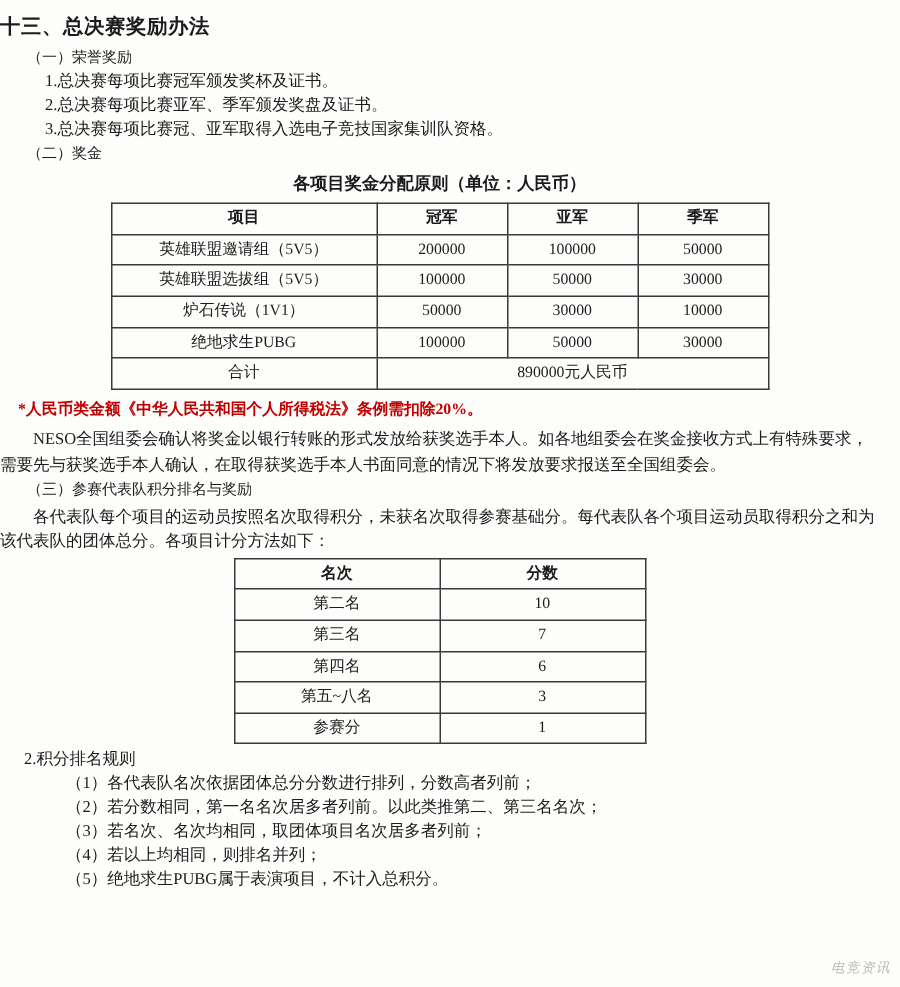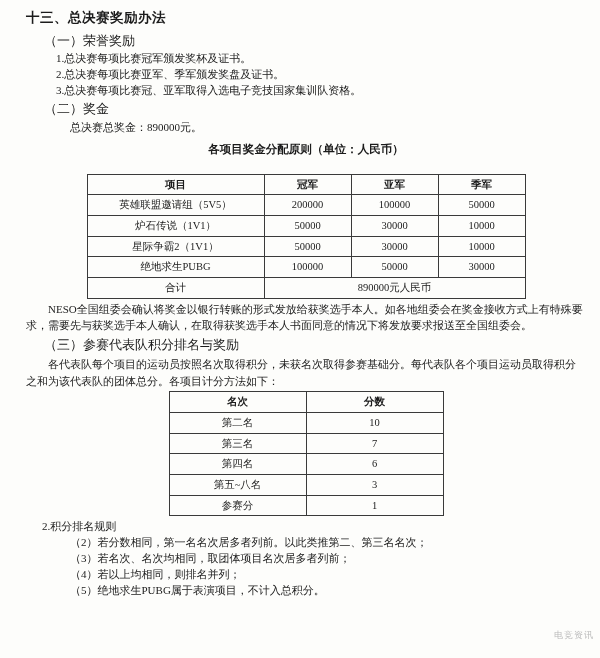--- a/index.html
+++ b/index.html
@@ -10,45 +10,45 @@
     width: 600px;
     height: 658px;
     background: #fdfdfb;
     font-family: "Liberation Serif", "DejaVu Serif", serif;
     color: #1b1b1b;
     font-size: 11px;
     line-height: 1.45;
     overflow: hidden;
   }
   .page {
-    padding: 6px 14px 0 26px;
+    padding: 6px 14px 0 0;
     box-sizing: border-box;
     width: 600px;
     height: 658px;
     position: relative;
   }
   .h1 {
     font-size: 13.5px;
     font-weight: bold;
     letter-spacing: 0.5px;
     margin: 2px 0 4px 0;
   }
   .h2 {
-    font-size: 13px;
+    font-size: 10px;
     margin: 1px 0 1px 18px;
   }
   .li {
     margin: 0 0 0 30px;
     font-size: 11px;
   }
   .tbl-title {
     text-align: center;
     font-weight: bold;
     font-size: 11.5px;
-    margin: 5px 0 16px 0;
+    margin: 5px 0 3px 0;
   }
   table.grid {
     border-collapse: collapse;
     margin: 0 auto;
     font-size: 10.5px;
   }
   table.grid td, table.grid th {
     border: 1px solid #3a3a3a;
     padding: 3px 4px;
     text-align: center;
@@ -93,87 +93,88 @@
     margin-left: 16px;
     font-size: 11px;
   }
   .rules-sub {
     margin-left: 44px;
     font-size: 11px;
   }
   .watermark {
     position: absolute;
     right: 6px;
-    bottom: 16px;
+    bottom: 6px;
     font-size: 9px;
     color: #b9b9b9;
     letter-spacing: 1px;
+    font-style: italic;
   }
   .spacer-sm { height: 3px; }
 </style>
 </head>
 <body>
 
 <div class="page">
 
   <div class="h1">十三、总决赛奖励办法</div>
 
   <div class="h2">（一）荣誉奖励</div>
 
   <div class="li">1.总决赛每项比赛冠军颁发奖杯及证书。</div>
   <div class="li">2.总决赛每项比赛亚军、季军颁发奖盘及证书。</div>
   <div class="li">3.总决赛每项比赛冠、亚军取得入选电子竞技国家集训队资格。</div>
 
   <div class="h2">（二）奖金</div>
 
-  <div class="sum-line">总决赛总奖金：890000元。</div>
 
   <div class="tbl-title">各项目奖金分配原则（单位：人民币）</div>
 
   <table class="grid prize-table">
     <thead>
       <tr>
         <td>项目</td>
         <td>冠军</td>
         <td>亚军</td>
         <td>季军</td>
       </tr>
     </thead>
     <tbody>
       <tr>
         <td>英雄联盟邀请组（5V5）</td>
         <td>200000</td>
         <td>100000</td>
         <td>50000</td>
       </tr>
       <tr>
+        <td>英雄联盟选拔组（5V5）</td>
+        <td>100000</td>
+        <td>50000</td>
+        <td>30000</td>
+      </tr>
+      <tr>
         <td>炉石传说（1V1）</td>
         <td>50000</td>
         <td>30000</td>
         <td>10000</td>
       </tr>
       <tr>
-        <td>星际争霸2（1V1）</td>
-        <td>50000</td>
-        <td>30000</td>
-        <td>10000</td>
-      </tr>
-      <tr>
         <td>绝地求生PUBG</td>
         <td>100000</td>
         <td>50000</td>
         <td>30000</td>
       </tr>
       <tr>
         <td>合计</td>
         <td colspan="3">890000元人民币</td>
       </tr>
     </tbody>
   </table>
 
+  <div class="redline">*人民币类金额《中华人民共和国个人所得税法》条例需扣除20%。</div>
 
   <div class="para">NESO全国组委会确认将奖金以银行转账的形式发放给获奖选手本人。如各地组委会在奖金接收方式上有特殊要求，需要先与获奖选手本人确认，在取得获奖选手本人书面同意的情况下将发放要求报送至全国组委会。</div>
 
   <div class="h2">（三）参赛代表队积分排名与奖励</div>
 
   <div class="para">各代表队每个项目的运动员按照名次取得积分，未获名次取得参赛基础分。每代表队各个项目运动员取得积分之和为该代表队的团体总分。各项目计分方法如下：</div>
 
   <table class="grid score-table">
     <thead>
       <tr>
@@ -201,20 +202,21 @@
       <tr>
         <td>参赛分</td>
         <td>1</td>
       </tr>
     </tbody>
   </table>
 
   <div class="spacer-sm"></div>
 
   <div class="rules-line">2.积分排名规则</div>
+  <div class="rules-sub">（1）各代表队名次依据团体总分分数进行排列，分数高者列前；</div>
   <div class="rules-sub">（2）若分数相同，第一名名次居多者列前。以此类推第二、第三名名次；</div>
   <div class="rules-sub">（3）若名次、名次均相同，取团体项目名次居多者列前；</div>
   <div class="rules-sub">（4）若以上均相同，则排名并列；</div>
   <div class="rules-sub">（5）绝地求生PUBG属于表演项目，不计入总积分。</div>
 
   <div class="watermark">电竞资讯</div>
 
 </div>
 
 </body></html>

